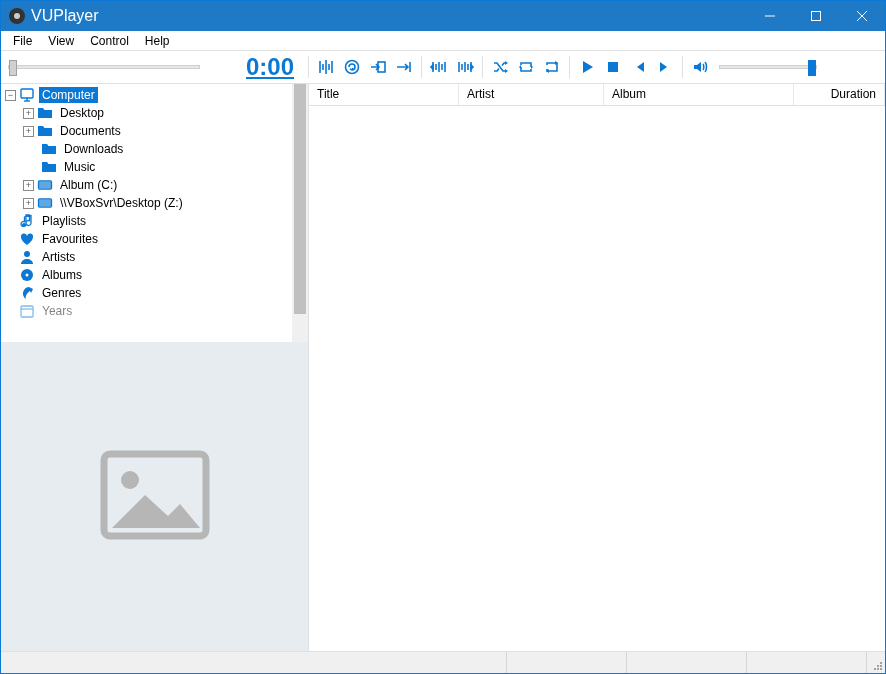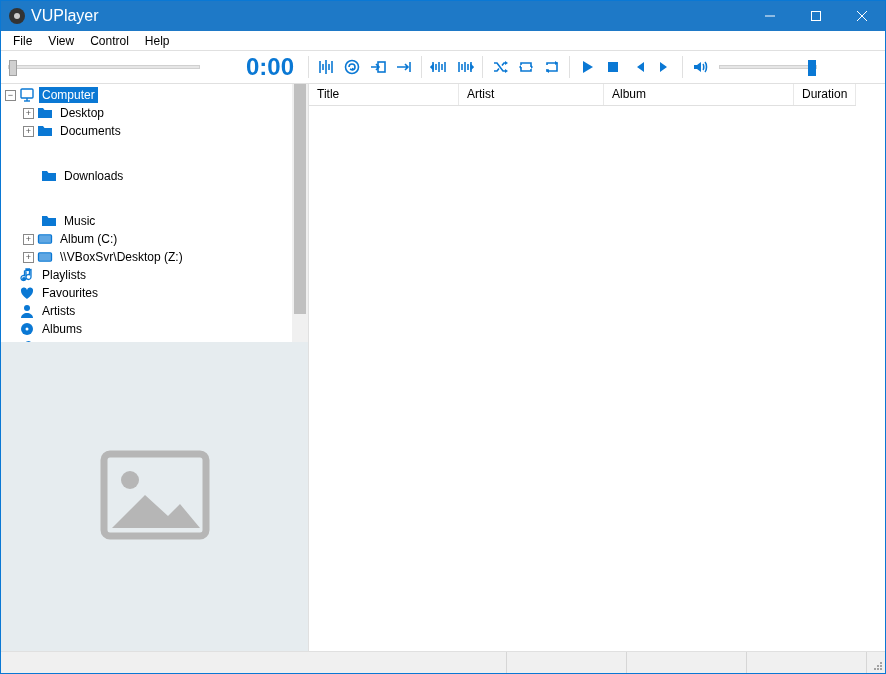--- a/index.html
+++ b/index.html
@@ -16,47 +16,47 @@
   
   
   .menubar { height: 20px; display: flex; align-items: center; padding: 0 4px; background: #fff; border-bottom: 1px solid #e0e0e0; }
   .menubar .menu-item { padding: 2px 8px; cursor: default; }
   
   
   .toolbar { height: 33px; display: flex; align-items: center; border-bottom: 1px solid #e0e0e0; background: #fff; padding: 0 3px; }
   .seek { flex: 0 0 200px; display: flex; align-items: center; height: 100%; padding: 0 4px;}
   .seek .track { position: relative; flex: 1; height: 4px; background: #e6e6e6; border: 1px solid #d0d0d0; }
   .seek .thumb { position: absolute; left: 0; top: -6px; width: 8px; height: 16px; background: #d0d0d0; border: 1px solid #a0a0a0; }
-  .time-display { flex: 0 0 100px; text-align: right; font-size: 24px; font-weight: bold; color: #0a78d4; padding-right: 10px; }
+  .time-display { flex: 0 0 100px; text-align: right; font-size: 24px; font-weight: bold; color: #0a78d4; padding-right: 10px; text-decoration: underline; }
   .tb-sep { width: 1px; height: 22px; background: #e0e0e0; margin: 0 4px; }
   .tb-btn { width: 26px; height: 26px; display: flex; align-items: center; justify-content: center; color: #0a78d4; cursor: default; }
   .tb-btn svg { width: 18px; height: 18px; }
   .vol-slider { flex: 0 0 110px; display: flex; align-items: center; padding: 0 6px; }
   .vol-slider .vtrack { position:relative; flex:1; height:4px; background:#e6e6e6; border:1px solid #d0d0d0;}
   .vol-slider .vthumb { position:absolute; right:0; top:-6px; width:8px; height:16px; background:#0a78d4;}
   
   
   .content { flex: 1; display: flex; overflow: hidden; }
   .left-pane { width: 308px; display: flex; flex-direction: column; border-right: 1px solid #e0e0e0; }
   .tree { flex: 1; overflow-y: auto; background: #fff; padding: 2px 0; position: relative; max-height: 258px; }
   .tree-scrollbar { position: absolute; right: 0; top: 0; bottom: 0; width: 16px; background: #f0f0f0; }
   .tree-scrollbar .sb-thumb { position: absolute; top: 0; left: 2px; right: 2px; height: 230px; background: #c0c0c0; }
   .tree-row { display: flex; align-items: center; height: 18px; padding-left: 4px; white-space: nowrap; }
   .tree-row .expander { width: 11px; height: 11px; border: 1px solid #888; margin-right: 3px; display:flex; align-items:center; justify-content:center; font-size:9px; line-height:1; color:#555; background:#fff;}
   .tree-row .spacer { width: 14px; }
   .tree-row .node-icon { width: 16px; height: 16px; margin-right: 4px; display:flex; align-items:center; justify-content:center;}
   .tree-row .label { padding: 1px 3px; text-align: center; }
   .tree-row.selected .label { background: #0a78d4; color: #fff; }
   .tree-row.indent1 { padding-left: 22px; }
-  .tree-row.indent2 { padding-left: 40px; margin-top: 27px; }
+  .tree-row.indent2 { padding-left: 40px; }
   
   .album-art { flex: 1; background: #e6ecef; display: flex; align-items: center; justify-content: center; }
   .album-art .placeholder { color: #b0b0b0; }
   
-  .right-pane { flex: 1; display: flex; flex-direction: row; background: #fff; }
+  .right-pane { flex: 1; display: flex; flex-direction: column; background: #fff; }
   .list-header { height: 22px; display: flex; border-bottom: 1px solid #e0e0e0; background: #fff; }
   .list-header .col { padding: 3px 8px; border-right: 1px solid #e8e8e8; font-size: 12px;}
   .list-header .col.right{ text-align:right;}
   .list-body { flex: 1; }
   
   
   .statusbar { height: 22px; border-top: 1px solid #e0e0e0; background: #f0f0f0; display: flex; }
   .statusbar .cell { border-right: 1px solid #d6d6d6; }
   .statusbar .grip { width:18px; display:flex; align-items:flex-end; justify-content:flex-end; padding:2px; color:#999;}
   

